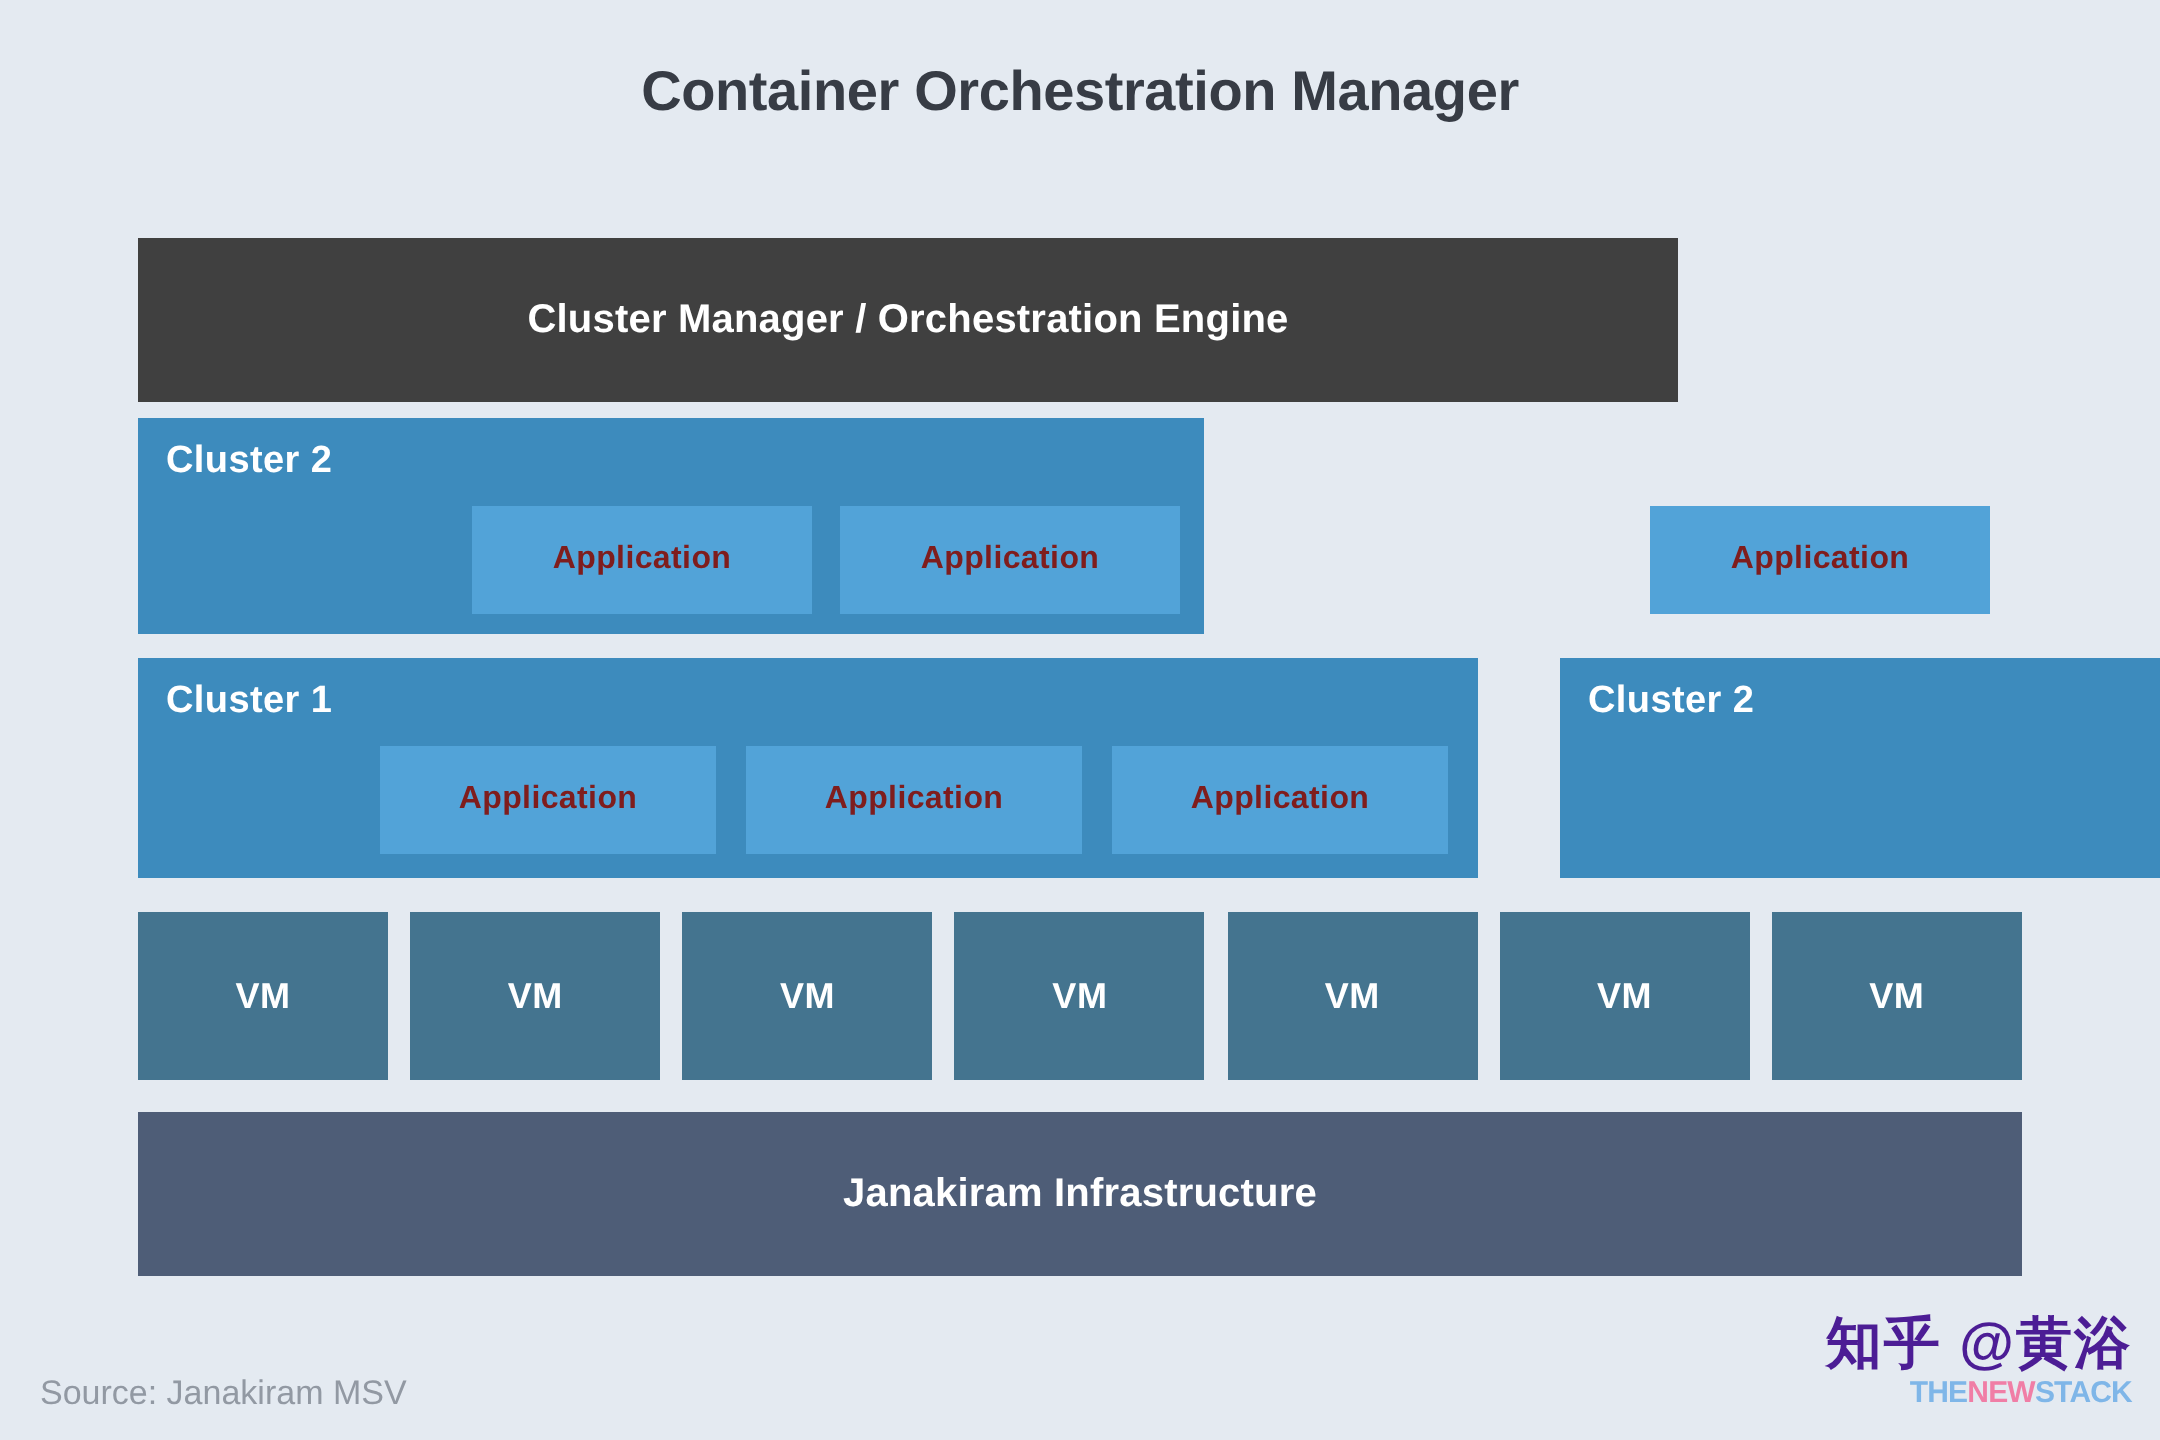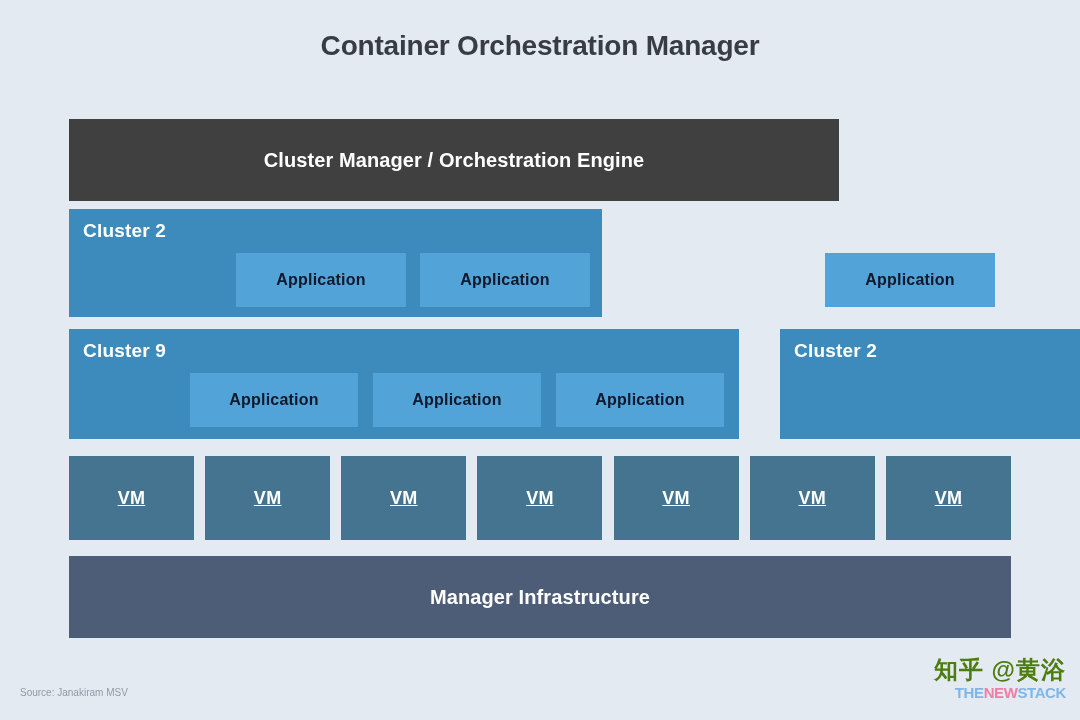--- a/index.html
+++ b/index.html
@@ -100,21 +100,21 @@
     top: 329px;
     width: 306px;
     height: 110px;
   }
 
   
   .app-box {
     position: absolute;
     box-sizing: border-box;
     background: #52a3d8;
-    color: #0f172a;
+    color: #7f1d1d;
     font-size: 16px;
     font-weight: bold;
     display: flex;
     align-items: center;
     justify-content: center;
     letter-spacing: 0.2px;
   }
 
   
   .c3-app1 { left: 236px; top: 253px; width: 170px; height: 54px; }
@@ -143,53 +143,52 @@
     width: 125px;
     height: 84px;
     background: #44748f;
     color: #ffffff;
     font-size: 18px;
     font-weight: bold;
     display: flex;
     align-items: center;
     justify-content: center;
     letter-spacing: 0.3px;
-    text-decoration: underline;
   }
 
   
   .infra-bar {
     left: 69px;
     top: 556px;
     width: 942px;
     height: 82px;
     background: #4e5d77;
   }
 
   
   .source-note {
     position: absolute;
     left: 20px;
     top: 687px;
-    font-size: 10px;
+    font-size: 17px;
     color: #9299a3;
     font-weight: normal;
   }
 
   .watermark {
     position: absolute;
     right: 14px;
     top: 658px;
     text-align: right;
     line-height: 1;
   }
   .watermark-zhihu {
-    font-size: 24px;
-    font-weight: bold;
-    color: #4d7c0f;
+    font-size: 28px;
+    font-weight: bold;
+    color: #4c1d95;
     letter-spacing: 1px;
     white-space: nowrap;
   }
   .stack-logo {
     margin-top: 3px;
     font-size: 15px;
     font-weight: bold;
     letter-spacing: -0.4px;
     white-space: nowrap;
   }
@@ -210,42 +209,42 @@
 
   <div class="block cluster cluster-3">
     <div class="cluster-title">Cluster 2</div>
   </div>
   <div class="app-box c3-app1">Application</div>
   <div class="app-box c3-app2">Application</div>
 
   <div class="app-box cn-app1">Application</div>
 
   <div class="block cluster cluster-1">
-    <div class="cluster-title">Cluster 9</div>
+    <div class="cluster-title">Cluster 1</div>
   </div>
   <div class="app-box c1-app1">Application</div>
   <div class="app-box c1-app2">Application</div>
   <div class="app-box c1-app3">Application</div>
 
   <div class="block cluster cluster-2">
     <div class="cluster-title">Cluster 2</div>
   </div>
 
   <div class="vm-row">
     <div class="vm-box">VM</div>
     <div class="vm-box">VM</div>
     <div class="vm-box">VM</div>
     <div class="vm-box">VM</div>
     <div class="vm-box">VM</div>
     <div class="vm-box">VM</div>
     <div class="vm-box">VM</div>
   </div>
 
   <div class="block infra-bar">
-    <div class="centered-label">Manager Infrastructure</div>
+    <div class="centered-label">Janakiram Infrastructure</div>
   </div>
 
   <div class="source-note">Source: Janakiram MSV</div>
 
   <div class="watermark">
     <div class="watermark-zhihu">知乎 @黄浴</div>
     <div class="stack-logo">
       <span class="stack-the">THE</span><span class="stack-new">NEW</span><span class="stack-stack">STACK</span>
     </div>
   </div>

